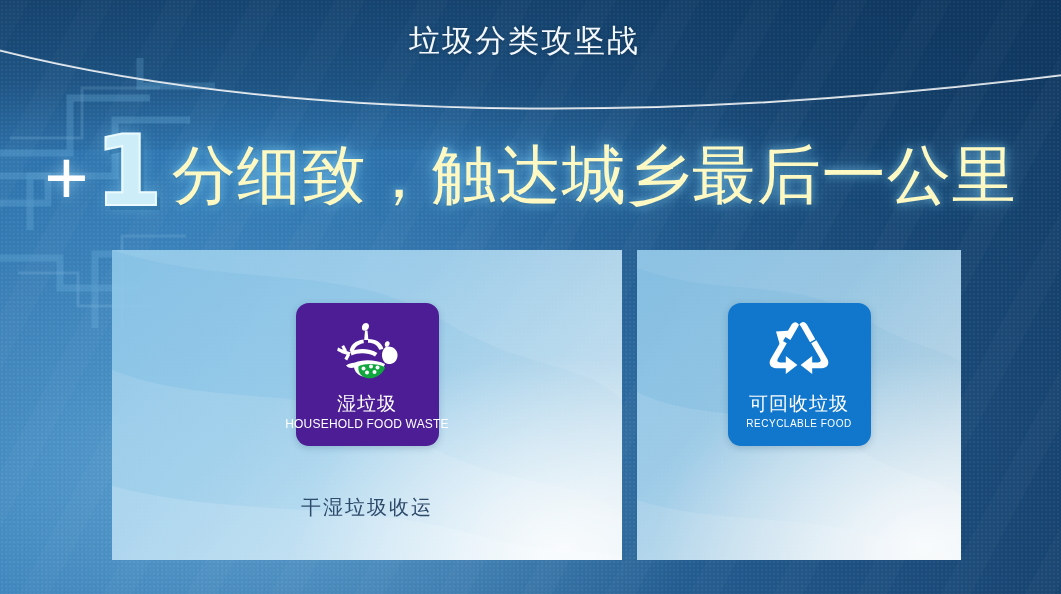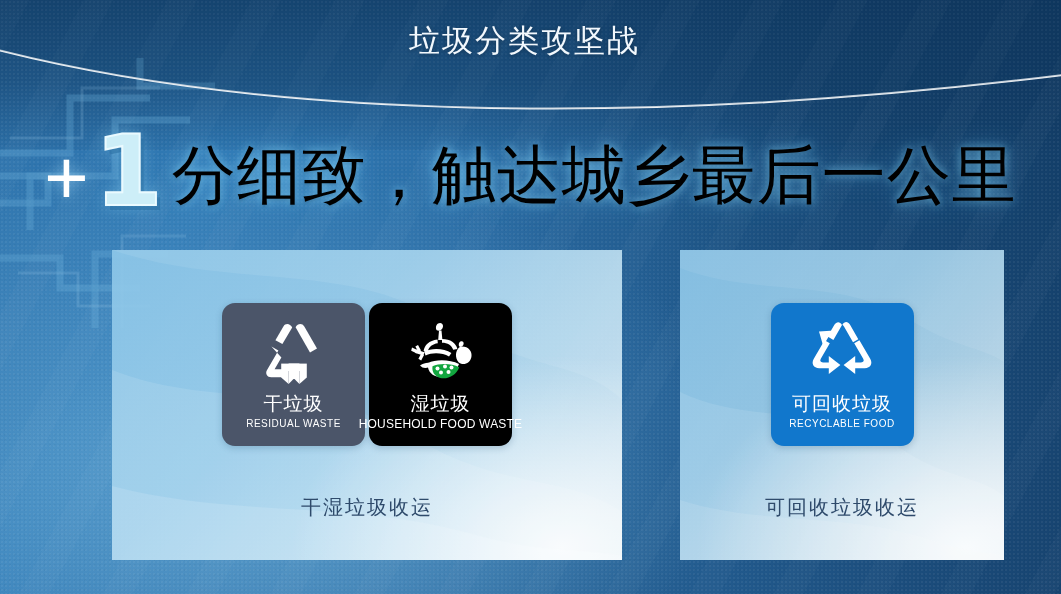--- a/index.html
+++ b/index.html
@@ -122,21 +122,21 @@
     font-weight: 700;
     color: #cdeef8;
     margin: -8px 2px 0 2px;
     -webkit-text-stroke: 2px #eafaff;
     text-shadow: 4px 5px 0 rgba(40,110,160,0.55), 0 0 18px rgba(150,225,255,0.45);
     font-family: "DejaVu Sans", sans-serif;
   }
   .hl-text {
     font-size: 64px;
     line-height: 70px;
-    color: #000000;
+    color: #fef9c3;
     font-weight: 400;
     letter-spacing: 1px;
     text-shadow: 0 0 10px rgba(140,220,255,0.75), 0 0 26px rgba(110,200,250,0.45), 0 2px 3px rgba(10,45,80,0.35);
     margin-left: 7px;
   }
 
   
   .panel {
     position: absolute;
     top: 250px;
@@ -145,21 +145,21 @@
   }
   .panel::before {
     content: "";
     position: absolute;
     inset: 0;
     background:
       radial-gradient(ellipse 420px 300px at 88% 96%, rgba(255,255,255,0.85) 0%, rgba(255,255,255,0.0) 64%),
       linear-gradient(135deg, rgba(140,198,232,0.92) 0%, rgba(160,210,238,0.88) 38%, rgba(205,234,248,0.85) 72%, rgba(240,250,254,0.88) 100%);
   }
   .panel-left  { left: 112px; width: 510px; }
-  .panel-right { left: 637px; width: 324px; margin-left: 43px; }
+  .panel-right { left: 637px; width: 324px; }
 
   .panel-wave {
     position: absolute;
     inset: 0;
     opacity: 0.5;
   }
 
   
   .tile-row {
     position: absolute;
@@ -260,43 +260,22 @@
 
   <div class="panel panel-left">
     <svg class="panel-wave" viewBox="0 0 510 310" preserveAspectRatio="none">
       <path d="M0 0 C120 40, 230 10, 330 70 C420 124, 470 110, 510 150 L510 0 Z" fill="#ffffff" fill-opacity="0.16"></path>
       <path d="M0 120 C100 160, 210 130, 300 186 C390 242, 450 222, 510 262 L510 310 L0 310 Z" fill="#ffffff" fill-opacity="0.22"></path>
       <path d="M0 236 C120 268, 240 250, 360 284 C430 304, 470 298, 510 306 L510 310 L0 310 Z" fill="#ffffff" fill-opacity="0.30"></path>
     </svg>
 
     <div class="tile-row">
 
-      <div class="tile" style="background:#4b5569">
-        <div class="tile-icon">
-          <svg width="70" height="64" viewBox="0 0 70 64">
-            <g fill="#ffffff">
-              <path d="M33.2 5.5 L23.4 22.0 L16.4 18.2 L24.4 4.4 C26.6 0.8 31.2 1.5 33.2 5.5 Z"></path>
-              <path d="M36.6 5.2 C38.7 1.4 43.2 1.0 45.3 4.6 L58.0 26.6 L51.0 30.6 L36.6 5.2 Z"></path>
-              <path d="M12.6 24.6 L19.6 28.6 L8.6 47.8 C6.5 51.4 8.7 55.4 12.8 55.4 L26.0 55.4 L26.0 47.6 L16.4 47.6 L12.6 24.6 Z" opacity="0"></path>
-              <path d="M12.4 24.4 L19.4 28.4 L7.9 48.2 C6.0 51.6 8.3 55.2 12.2 55.2 L25.6 55.2 L25.6 47.2 L15.6 47.2 L22.4 35.4 Z"></path>
-              <path d="M54.6 33.2 L47.6 37.2 L54.6 49.4 L44.6 49.4 L44.6 57.4 L58.0 57.4 C61.9 57.4 64.2 53.8 62.3 50.4 Z" opacity="0"></path>
-              <path d="M29.6 41.6 L29.6 62.0 L35.0 56.4 L35.0 41.6 Z"></path>
-              <path d="M40.4 41.6 L40.4 62.0 L35.0 56.4 L35.0 41.6 Z"></path>
-              <path d="M22.2 41.6 L35.0 41.6 L35.0 49.0 L22.2 49.0 Z"></path>
-              <path d="M35.0 41.6 L47.8 41.6 L47.8 49.0 L35.0 49.0 Z"></path>
-              <path d="M22.2 49.0 L29.6 49.0 L29.6 62.0 L22.2 55.4 Z"></path>
-              <path d="M47.8 49.0 L40.4 49.0 L40.4 62.0 L47.8 55.4 Z"></path>
-            </g>
-          </svg>
-        </div>
-        <div class="tile-cn">干垃圾</div>
-        <div class="tile-en">RESIDUAL WASTE</div>
-      </div>
-
-      <div class="tile" style="background:#000000">
+
+      <div class="tile" style="background:#4c1d95">
         <div class="tile-icon">
           <svg width="74" height="66" viewBox="0 0 74 66">
             <g fill="#ffffff">
 
               <path d="M34.0 2.5 C36.6 1.0 39.3 2.6 39.0 5.4 C38.7 8.2 36.2 10.2 33.6 9.6 C31.3 9.0 31.4 4.0 34.0 2.5 Z"></path>
               <path d="M35.0 9.5 L37.5 9.5 L38.4 19.0 L34.2 19.0 Z"></path>
 
               <path d="M38.0 18.0 C46.5 18.0 52.0 22.0 53.4 28.0 L49.2 28.8 C47.6 24.2 43.6 21.8 38.0 21.8 Z"></path>
               <path d="M33.5 18.4 C25.0 19.4 20.4 24.0 19.6 30.0 L23.8 30.4 C24.8 25.8 28.6 22.8 33.8 22.2 Z"></path>
 
@@ -353,16 +332,15 @@
 
               <path d="M18.6 19.2 L23.8 22.3 L14.8 37.8 C13.6 39.9 14.4 41.4 17.0 41.4 L22.8 41.4 L22.8 35.0 L34.4 44.0 L22.8 53.0 L22.8 47.2 L13.2 47.2 C7.4 47.2 5.0 42.6 7.8 37.8 Z"></path>
             </g>
           </svg>
         </div>
         <div class="tile-cn">可回收垃圾</div>
         <div class="tile-en">RECYCLABLE FOOD</div>
       </div>
     </div>
 
-    <div class="panel-caption">可回收垃圾收运</div>
   </div>
 
 </div>
 
 </body></html>

